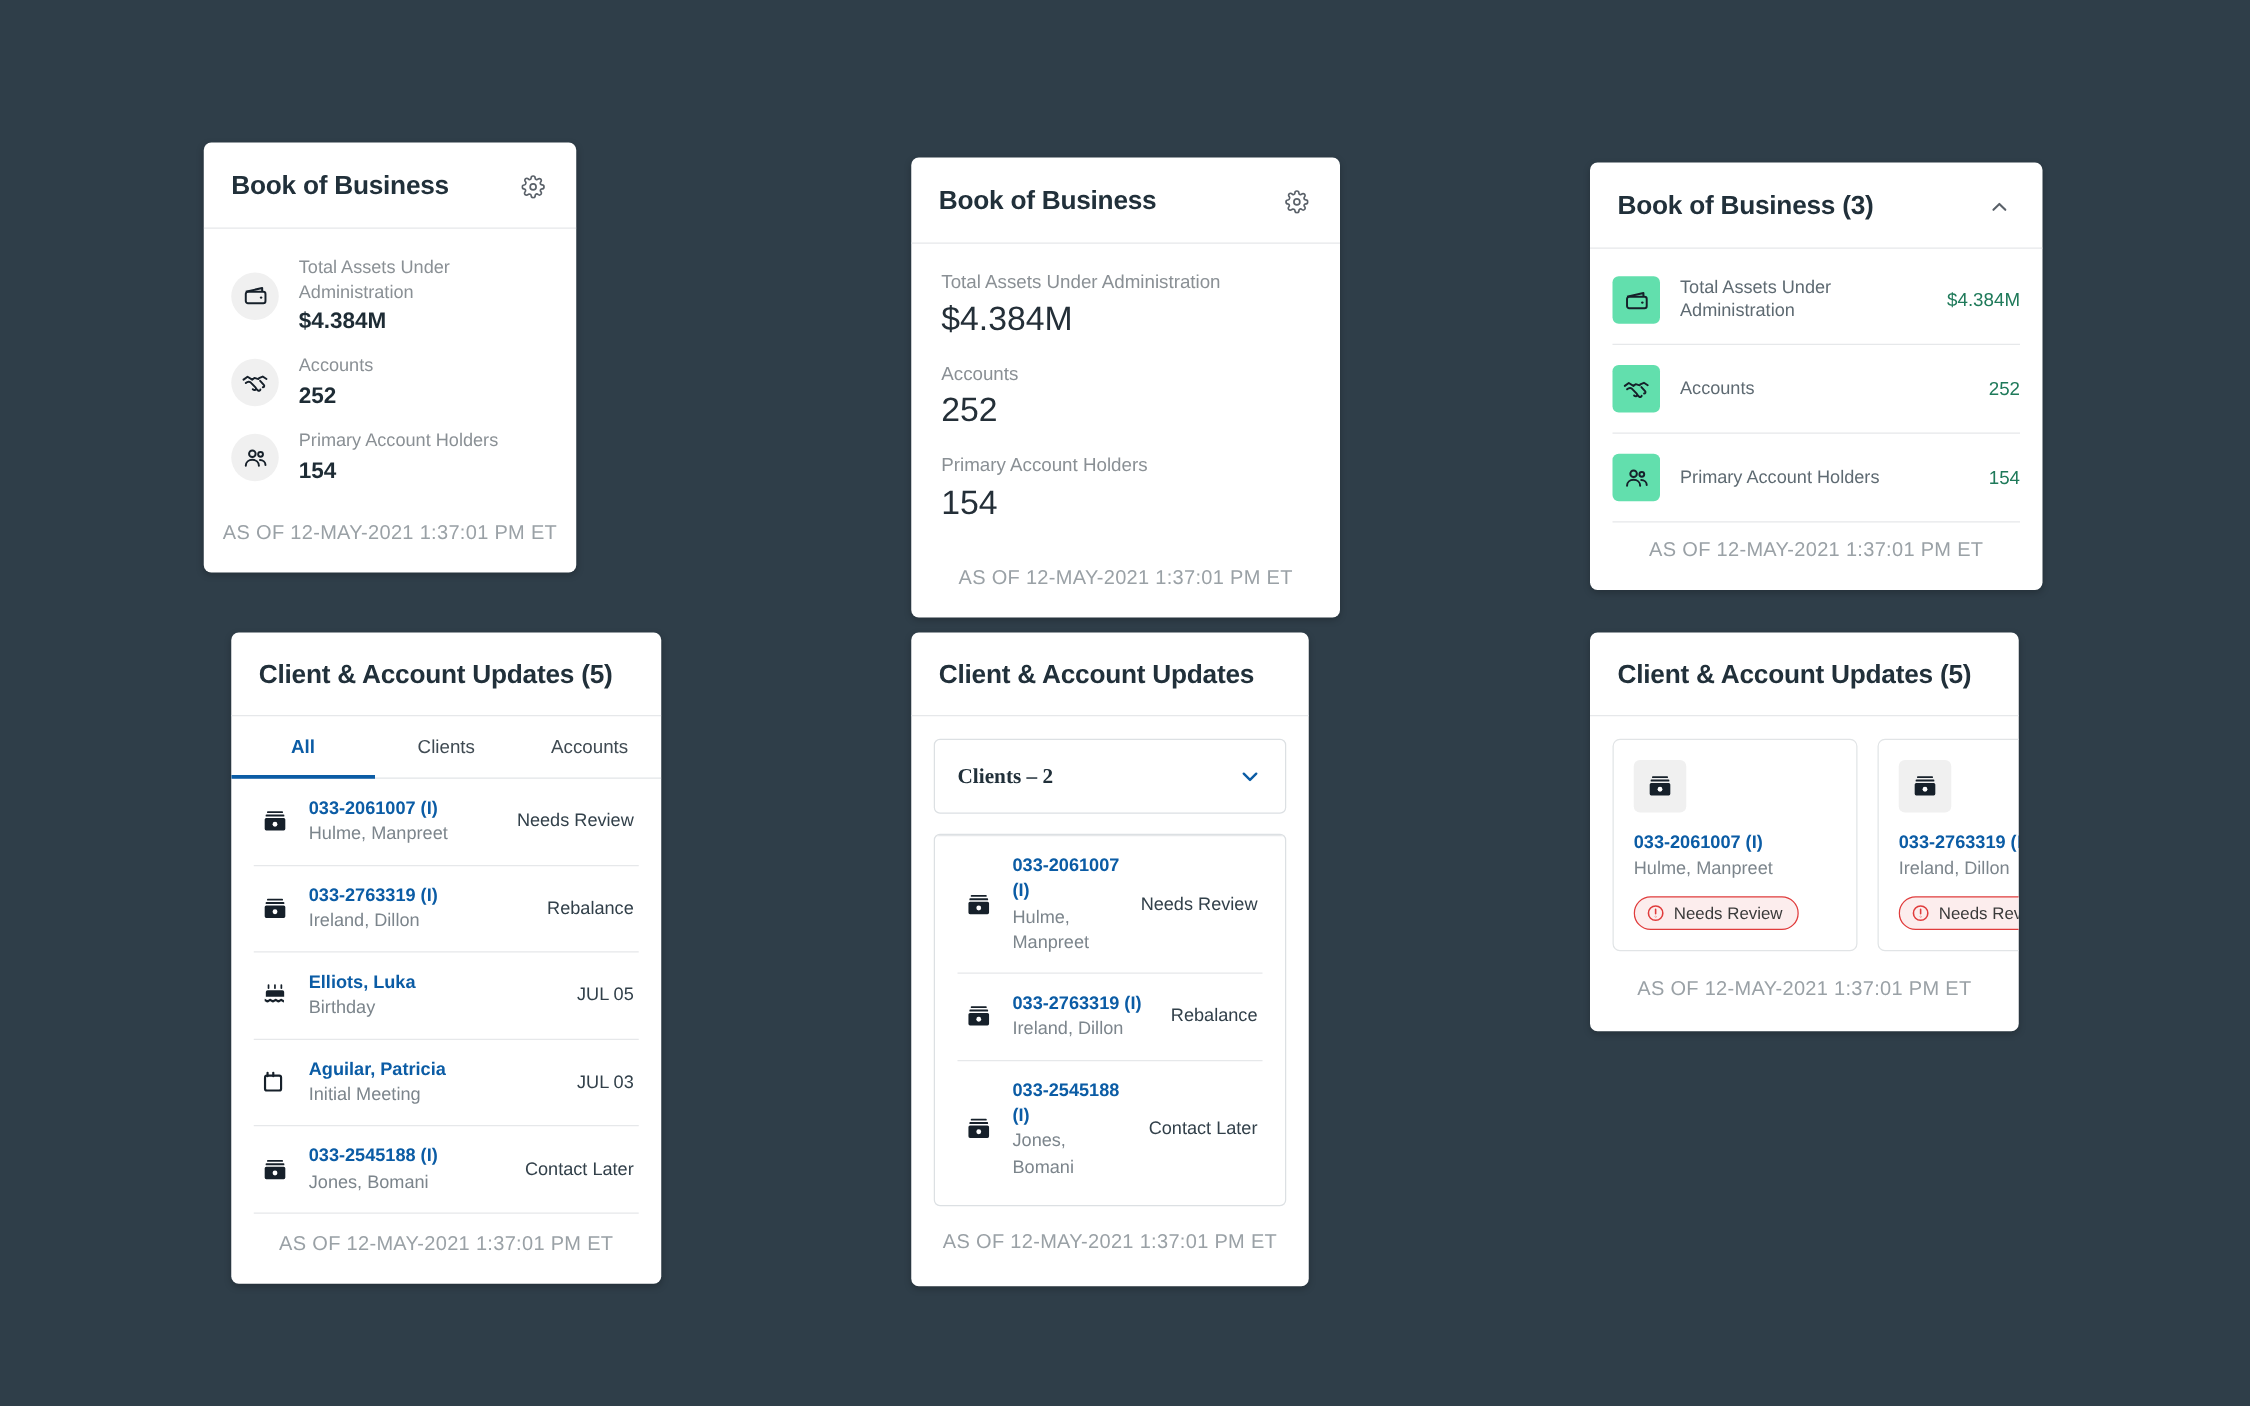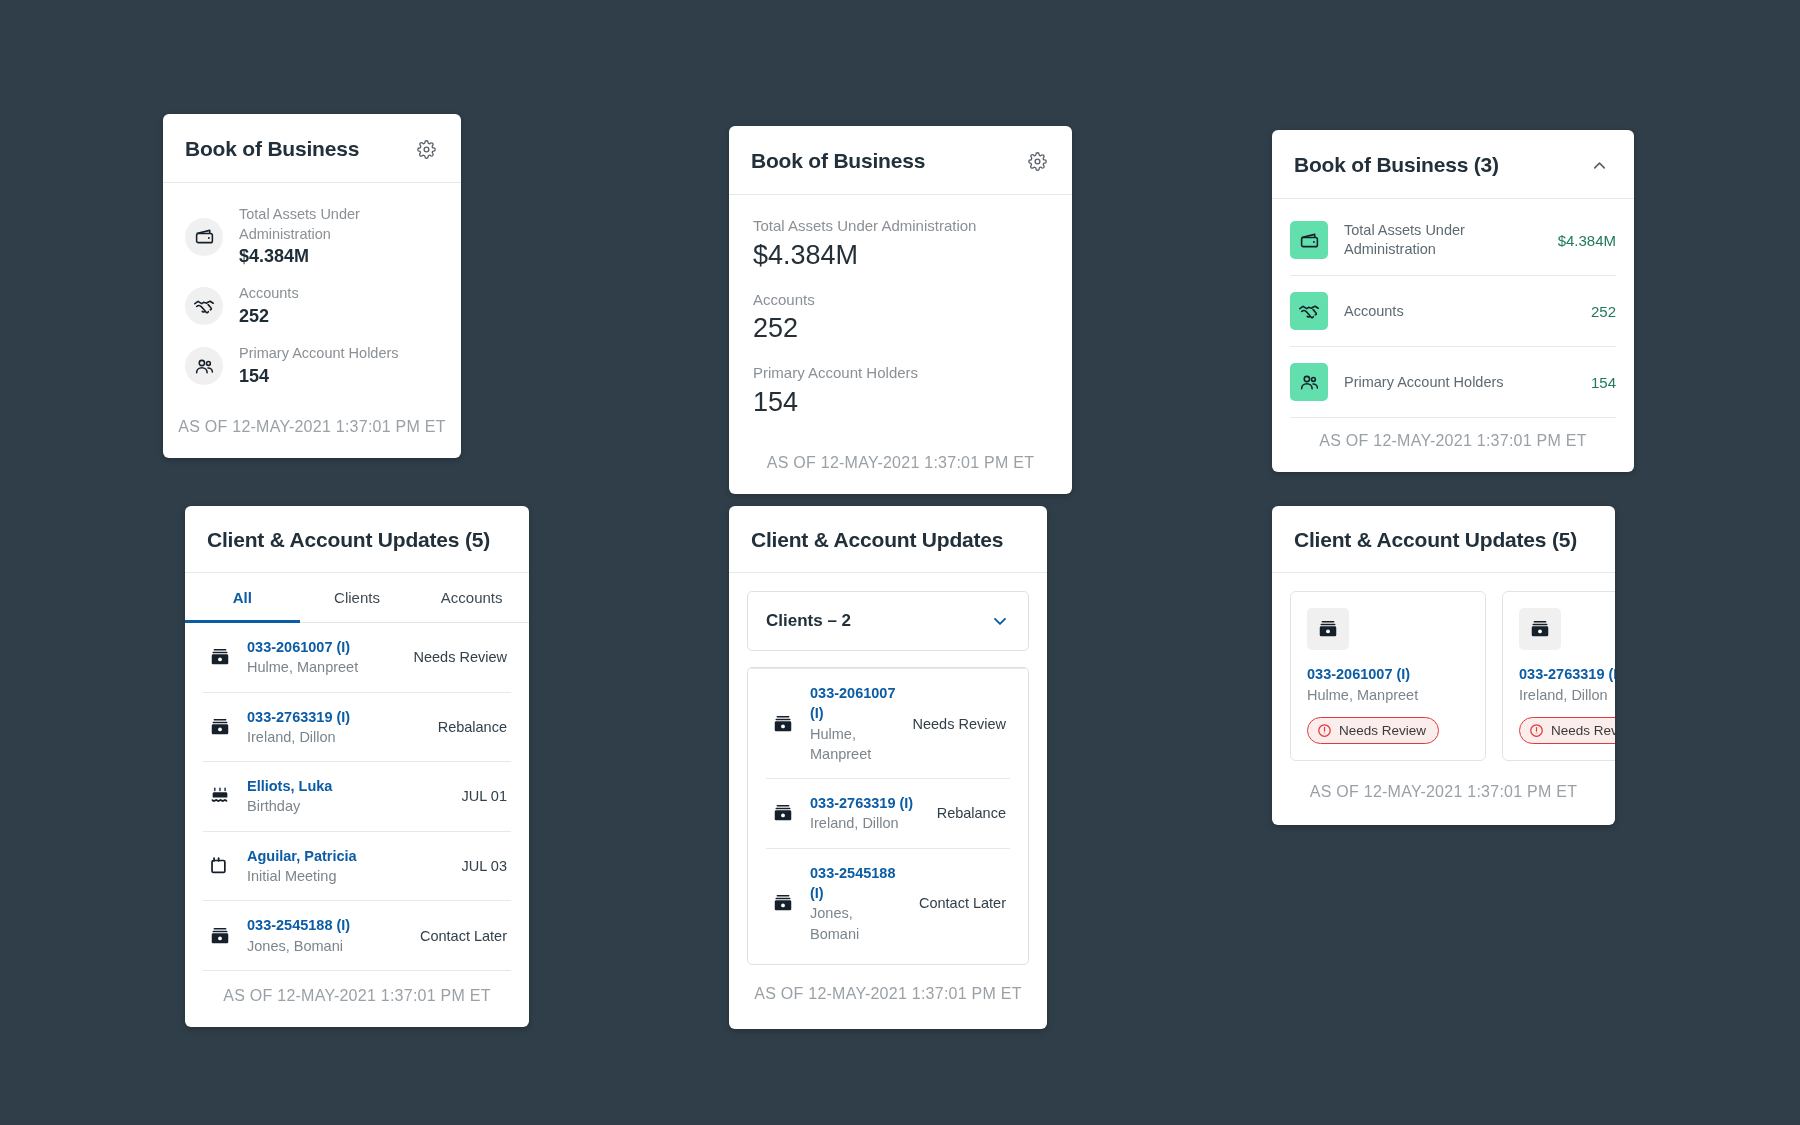--- a/index.html
+++ b/index.html
@@ -130,21 +130,21 @@
     border-radius: 5px;
     margin-bottom: 16px;
     overflow: hidden;
   }
   .acc:last-child { margin-bottom: 0; }
   .acc-head {
     display: flex; align-items: center; justify-content: space-between;
     padding: 19px 18px;
     cursor: pointer;
   }
-  .acc-title { font-size: 17px; font-weight: bold; color: #21303A; }
+  .acc-title { font-size: 17px; font-weight: bold; color: #21303A; font-family: Liberation Serif, serif; }
   .acc-body { padding: 0 18px 6px 18px; border-top: 1px solid #E6E8EA; }
   .acc-body .upd-row:last-child { border-bottom: none; }
 
   
   .tile-strip {
     display: flex;
     gap: 16px;
     padding: 18px;
     overflow: hidden;
   }
@@ -378,21 +378,21 @@
             <rect x="11.2" y="2.6" width="1.5" height="4.2" rx="0.7"></rect>
             <rect x="16.8" y="2.6" width="1.5" height="4.2" rx="0.7"></rect>
             <path d="M4 9.4a1.6 1.6 0 011.6-1.6h12.8A1.6 1.6 0 0120 9.4v4.2H4z"></path>
             <path d="M3 15.3c1.2 0 1.2 1.1 2.4 1.1s1.2-1.1 2.4-1.1 1.2 1.1 2.4 1.1 1.2-1.1 2.4-1.1 1.2 1.1 2.4 1.1 1.2-1.1 2.4-1.1 1.2 1.1 2.4 1.1v2.2c-1.2 0-1.2-1.1-2.4-1.1s-1.2 1.1-2.4 1.1-1.2-1.1-2.4-1.1-1.2 1.1-2.4 1.1-1.2-1.1-2.4-1.1-1.2 1.1-2.4 1.1S4.2 17.5 3 17.5z"></path>
           </svg>
         </div>
         <div class="upd-mid">
           <div class="upd-main">Elliots, Luka</div>
           <div class="upd-sub">Birthday</div>
         </div>
-        <div class="upd-right">JUL 01</div>
+        <div class="upd-right">JUL 05</div>
       </div>
 
       <div class="upd-row">
         <div class="upd-ico">
           <svg width="22" height="22" viewBox="0 0 24 24" fill="none" stroke="#16202A" stroke-width="1.9" stroke-linecap="round">
             <path d="M5.5 3.5v3"></path>
             <path d="M10.5 3.5v3"></path>
             <rect x="3.3" y="6" width="14" height="13" rx="1.6"></rect>
           </svg>
         </div>

